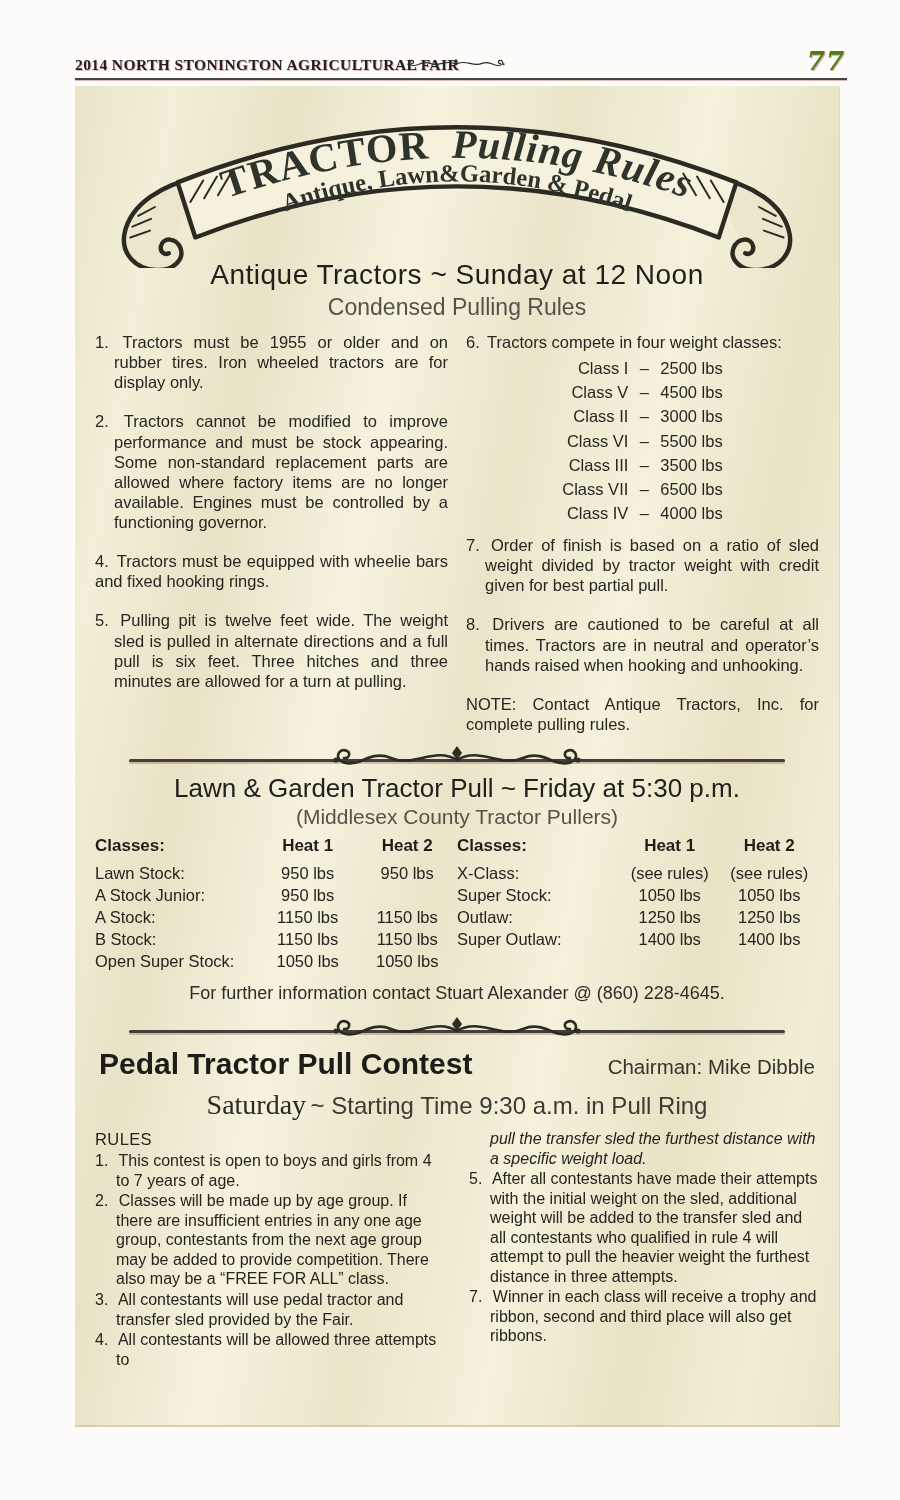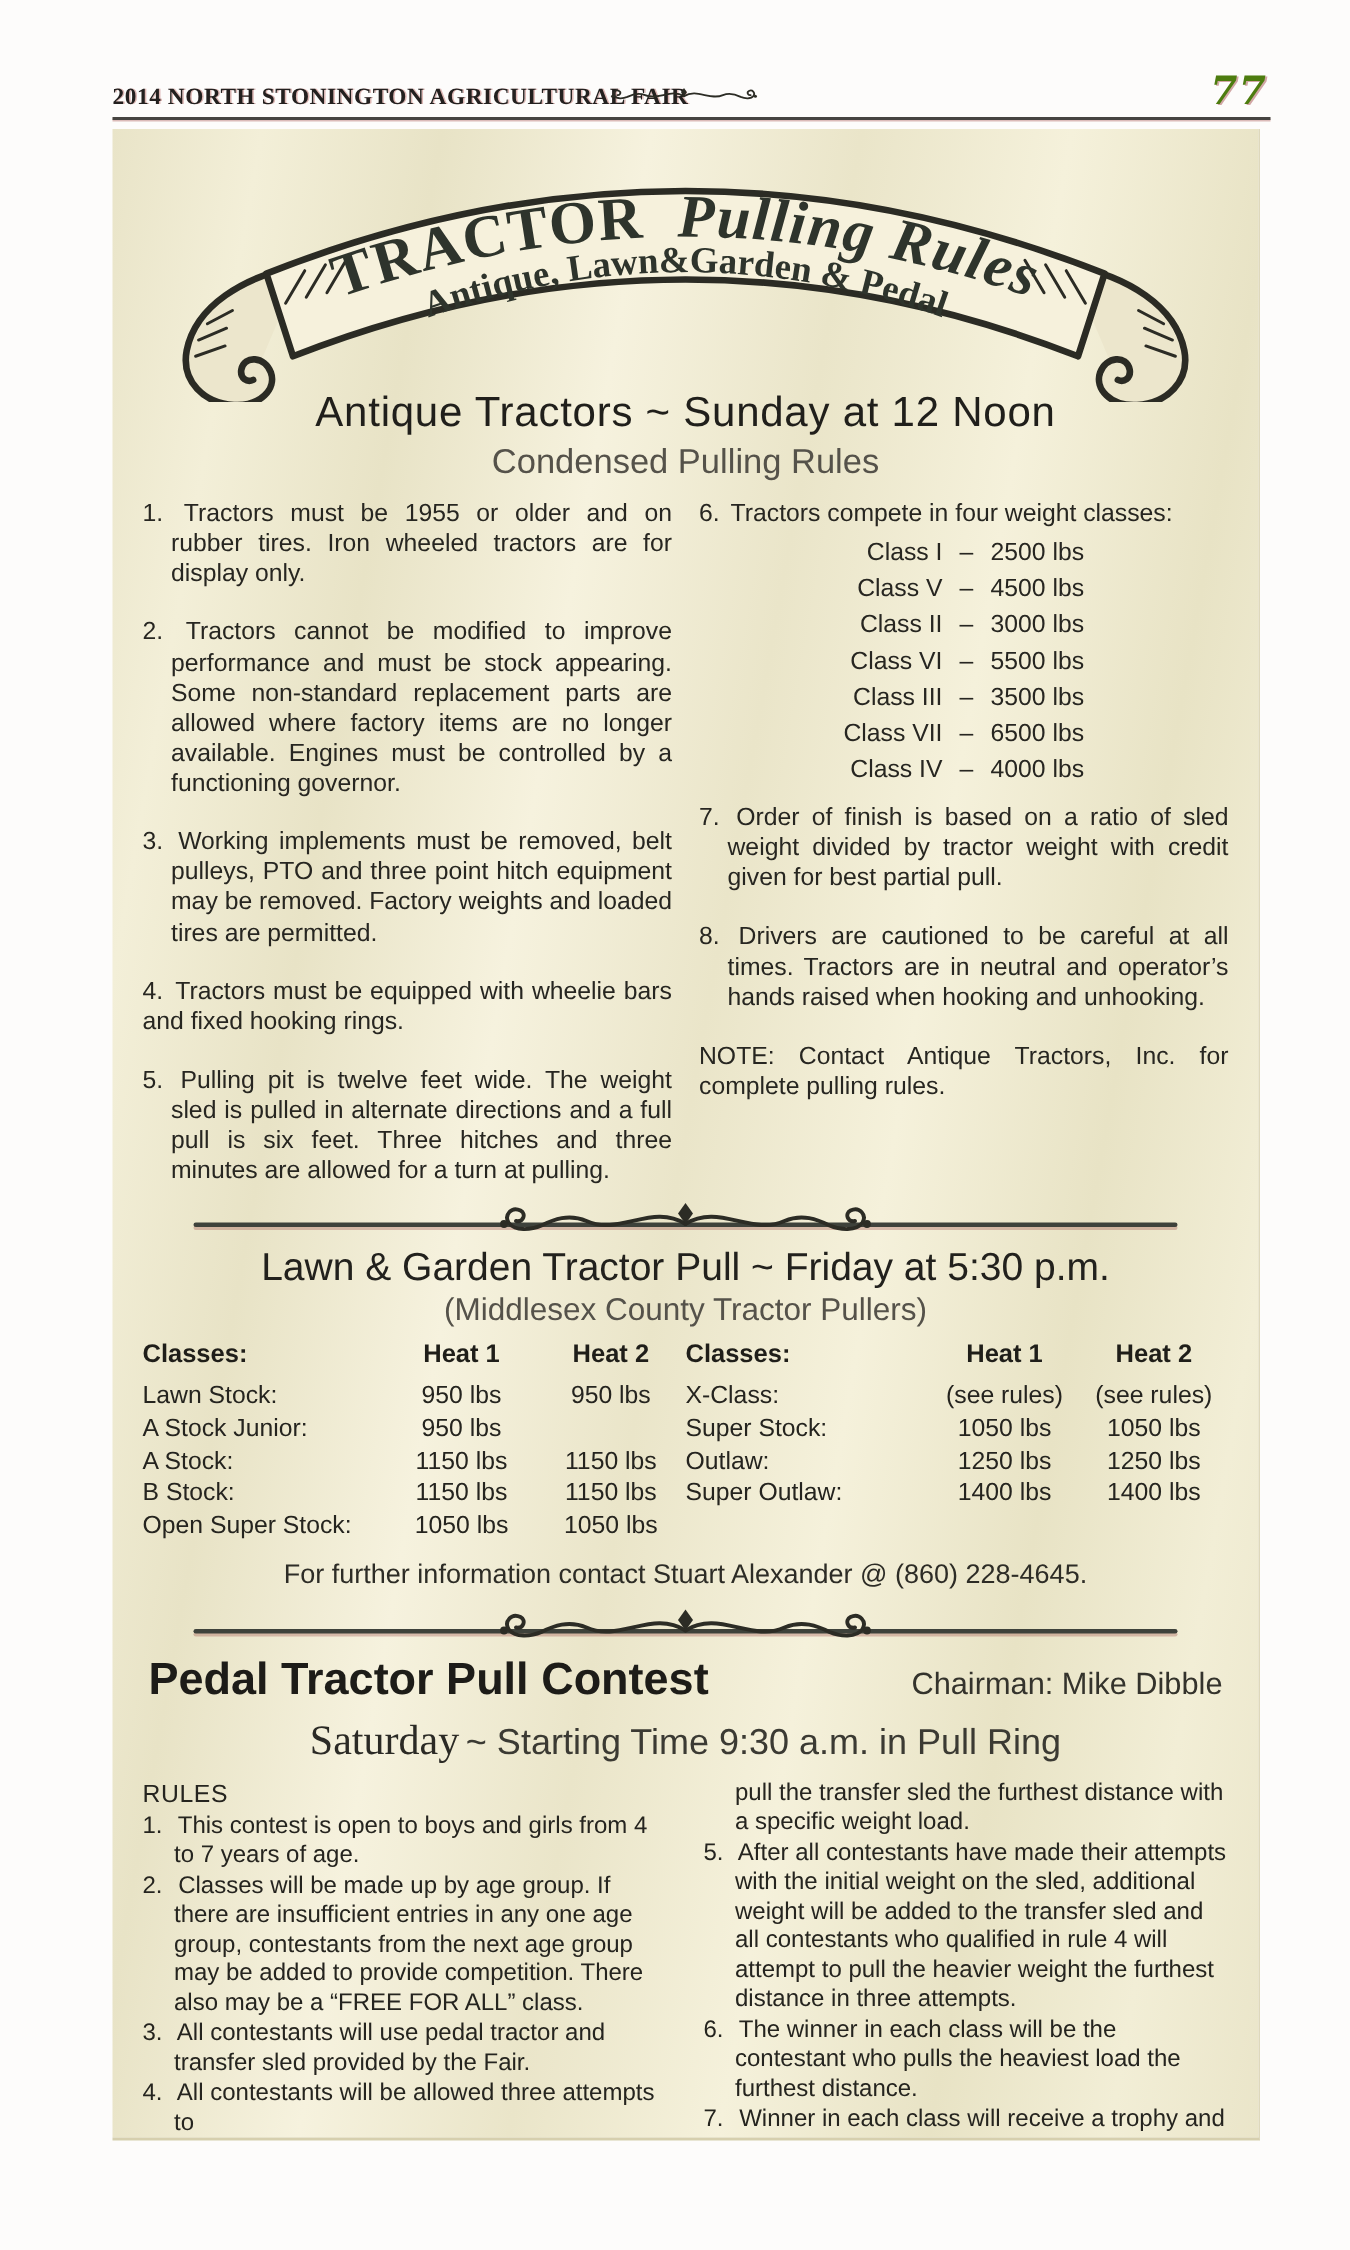--- a/index.html
+++ b/index.html
@@ -71,21 +71,21 @@
   .pedal-title{font-size:30px;font-weight:700;color:#1d1c18;line-height:1.15;}
   .chairman{font-size:20.5px;color:#34332c;}
   .sat-line{text-align:center;margin:8px 0 8px;line-height:1.15;}
   .sat-serif{font-family:"Liberation Serif",serif;font-size:28px;color:#2b2a25;}
   .sat-rest{font-size:24px;color:#3b3a33;}
   .pedal-cols{display:flex;gap:24px;font-size:16px;line-height:1.22;color:#25241f;}
   .pcol{flex:1;}
   .rules-label{font-size:16.5px;letter-spacing:.4px;margin:0 0 2px;}
   .prule{padding-left:21px;text-indent:-21px;margin:0 0 1px;}
   .prule .num{margin-right:6px;}
-  .cont{padding-left:21px;margin:0 0 1px;}
+  .cont{padding-left:21px;margin:0 0 1px;font-style:italic;}
 
   svg .ink{stroke:#2c2c25;fill:none;stroke-linecap:round;}
 </style>
 </head>
 <body>
 
 <div class="page">
 
   <div class="header-row">
     <span class="header-title">2014 NORTH STONINGTON AGRICULTURAL FAIR</span>
@@ -131,21 +131,20 @@
       </svg>
     </div>
 
     <div class="antique-heading">Antique Tractors ~ Sunday at 12 Noon</div>
     <div class="condensed">Condensed Pulling Rules</div>
 
     <div class="cols">
       <div class="col">
         <p class="rule"><span class="num">1.</span> <span>Tractors must be 1955 or older and on rubber tires.  Iron wheeled tractors are for display only.</span></p>
         <p class="rule"><span class="num">2.</span> <span>Tractors cannot be modified to improve performance and must be stock appearing. Some non-standard replacement parts are allowed where factory items are no longer available. Engines must be controlled by a functioning governor.</span></p>
-        <p class="rule"><span class="num">3.</span> <span>Working implements must be removed, belt pulleys, PTO and three point hitch equipment may be removed. Factory weights and loaded tires are permitted.</span></p>
         <p class="rule no-hang"><span class="num">4.</span> <span>Tractors must be equipped with wheelie bars and fixed hooking rings.</span></p>
         <p class="rule" style="margin-bottom:0"><span class="num">5.</span> <span>Pulling pit is twelve feet wide. The weight sled is pulled in alternate directions and a full pull is six feet. Three hitches and three minutes are allowed for a turn at pulling.</span></p>
       </div>
 
       <div class="col">
         <p class="rule tight"><span class="num">6.</span> <span>Tractors compete in four weight classes:</span></p>
 
         <div class="class-list">
           <span class="wc-l">Class I</span>
             <span class="wc-s">–</span>
@@ -283,19 +282,18 @@
       <div class="pcol">
         <p class="rules-label">RULES</p>
         <p class="prule"><span class="num">1.</span> <span>This contest is open to boys and girls from 4 to 7 years of age.</span></p>
         <p class="prule"><span class="num">2.</span> <span>Classes will be made up by age group.  If there are insufficient entries in any one age group, contestants from the next age group may be added to provide competition.  There also may be a “FREE FOR ALL” class.</span></p>
         <p class="prule"><span class="num">3.</span> <span>All contestants will use pedal tractor and transfer sled provided by the Fair.</span></p>
         <p class="prule"><span class="num">4.</span> <span>All contestants will be allowed three attempts to</span></p>
       </div>
       <div class="pcol">
         <p class="cont">pull the transfer sled the furthest distance with a specific weight load.</p>
         <p class="prule"><span class="num">5.</span> <span>After all contestants have made their attempts with the initial weight on the sled, additional weight will be added to the transfer sled and all contestants who qualified in rule 4 will attempt to pull the heavier weight the furthest distance in three attempts.</span></p>
-        <p class="prule"><span class="num">6.</span> <span>The winner in each class will be the contestant who pulls the heaviest load the furthest distance.</span></p>
         <p class="prule"><span class="num">7.</span> <span>Winner in each class will receive a trophy and ribbon, second and third place will also get ribbons.</span></p>
       </div>
     </div>
 
   </div>
 </div>
 
 </body></html>

